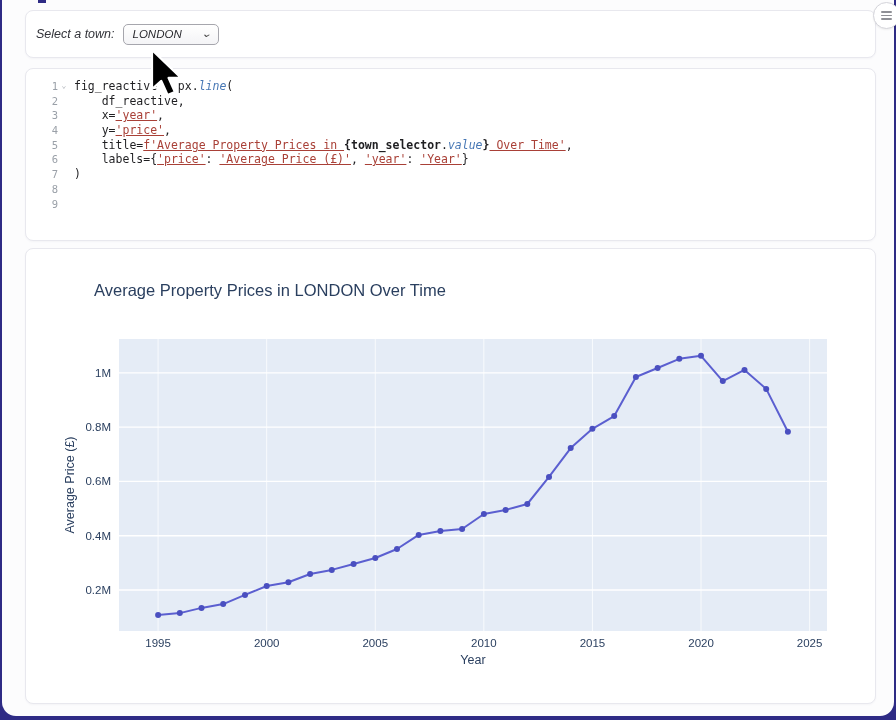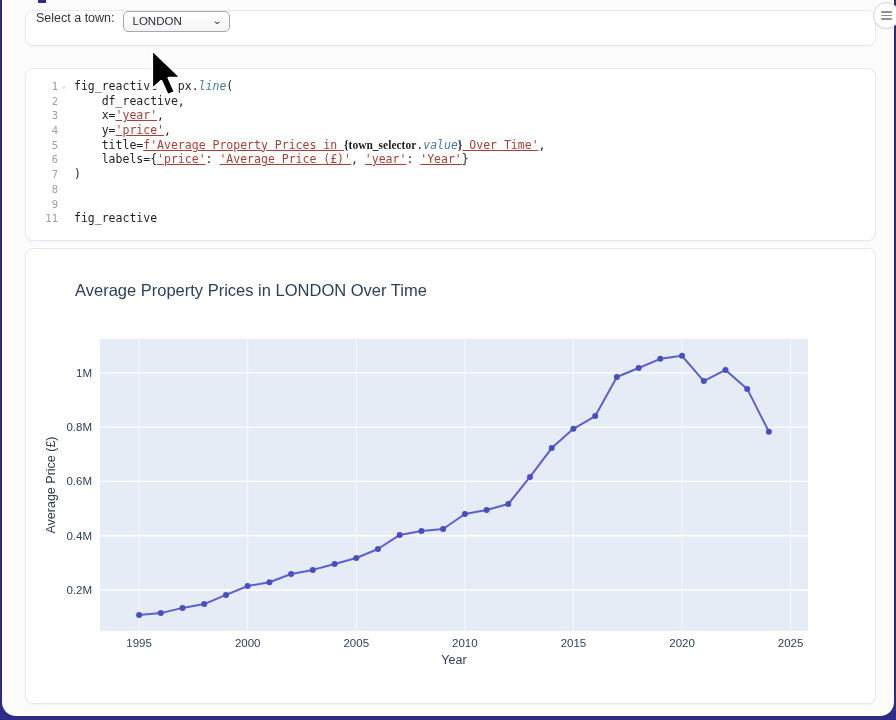--- a/index.html
+++ b/index.html
@@ -10,45 +10,46 @@
   }
   .card{
     position:absolute;left:2px;right:2px;top:-14px;bottom:4px;
     background:#fcfcfd;border-radius:14px;
   }
   .cell{
     position:absolute;left:23px;width:851px;
     background:#ffffff;border:1px solid #e8e8ee;border-radius:8px;
     box-shadow:0 1px 2px rgba(40,40,90,0.04);
     box-sizing:border-box;
+    padding-left:19px;
   }
-  .cell-controls{top:24px;height:36px;display:flex;align-items:flex-start;padding:0 10px;}
+  .cell-controls{top:24px;height:48px;display:flex;align-items:center;padding:0 10px;font-style:italic;}
   .ctl-label{font-size:12.5px;color:#33343a;margin-right:8px;}
   .select{
-    display:flex;align-items:center;gap:31px;
+    display:flex;align-items:center;gap:20px;
     border:1px solid #a6a6ad;border-radius:5px;
     background:linear-gradient(#ffffff,#f4f4f6);
     padding:3px 8px 4px 9px;min-width:60px;
     font-size:11.5px;color:#2b2b30;cursor:pointer;
   }
   .select .chev{font-size:10px;color:#444;line-height:1;transform:scaleX(1.3);}
   .cell-code{top:82px;height:173px;padding:10px 8px 0 6px;}
   .code-line{
     display:flex;height:14.7px;line-height:14.7px;
     font-family:"DejaVu Sans Mono","Liberation Mono",monospace;
     font-size:11.5px;white-space:pre;
   }
   .gutter{width:26px;text-align:right;color:#9aa0a8;font-size:10.5px;flex:0 0 26px;}
   .fold{width:12px;color:#b0b4bb;font-size:8px;text-align:center;flex:0 0 12px;}
   .nofold{width:12px;flex:0 0 12px;}
   .code-text{padding-left:4px;}
   .tok-p{color:#1f1f22;}
   .tok-s{color:#a94037;text-decoration:underline;}
   .tok-fn{color:#4878b5;font-style:italic;}
-  .tok-b{color:#1f1f22;font-weight:bold;font-family:Liberation Serif, serif;}
+  .tok-b{color:#1f1f22;font-weight:bold;}
   .cell-chart{top:262px;height:456px;}
   .menu-btn{
     position:absolute;right:-4px;top:2px;width:25px;height:25px;border-radius:50%;
     background:#ffffff;border:1px solid #d4d4da;
     display:flex;flex-direction:column;align-items:center;justify-content:center;gap:2px;
     cursor:pointer;box-shadow:0 1px 2px rgba(0,0,0,0.06);
   }
   .menu-btn .bar{width:11px;height:1.6px;background:#8f9096;border-radius:1px;}
   .top-fragment{position:absolute;left:38px;top:0;width:8px;height:3px;background:#2e2b85;}
   .cursor{position:absolute;left:151px;top:49px;pointer-events:none;}
@@ -71,21 +72,20 @@
     <div id="code-lines">
         <div class="code-line"><span class="gutter">1</span><span class="fold">⌄</span><span class="code-text"><span class="tok-p">fig_reactive = px.</span><span class="tok-fn">line</span><span class="tok-p">(</span></span></div>
         <div class="code-line"><span class="gutter">2</span><span class="nofold"></span><span class="code-text"><span class="tok-p">    df_reactive,</span></span></div>
         <div class="code-line"><span class="gutter">3</span><span class="nofold"></span><span class="code-text"><span class="tok-p">    x=</span><span class="tok-s">'year'</span><span class="tok-p">,</span></span></div>
         <div class="code-line"><span class="gutter">4</span><span class="nofold"></span><span class="code-text"><span class="tok-p">    y=</span><span class="tok-s">'price'</span><span class="tok-p">,</span></span></div>
         <div class="code-line"><span class="gutter">5</span><span class="nofold"></span><span class="code-text"><span class="tok-p">    title=</span><span class="tok-s">f'Average Property Prices in </span><span class="tok-b">{town_selector</span><span class="tok-p">.</span><span class="tok-fn">value</span><span class="tok-b">}</span><span class="tok-s"> Over Time'</span><span class="tok-p">,</span></span></div>
         <div class="code-line"><span class="gutter">6</span><span class="nofold"></span><span class="code-text"><span class="tok-p">    labels={</span><span class="tok-s">'price'</span><span class="tok-p">: </span><span class="tok-s">'Average Price (£)'</span><span class="tok-p">, </span><span class="tok-s">'year'</span><span class="tok-p">: </span><span class="tok-s">'Year'</span><span class="tok-p">}</span></span></div>
         <div class="code-line"><span class="gutter">7</span><span class="nofold"></span><span class="code-text"><span class="tok-p">)</span></span></div>
         <div class="code-line"><span class="gutter">8</span><span class="nofold"></span><span class="code-text"></span></div>
         <div class="code-line"><span class="gutter">9</span><span class="nofold"></span></div>
-        <div class="code-line"><span class="gutter">11</span><span class="nofold"></span><span class="code-text"><span class="tok-p">fig_reactive</span></span></div>
       </div>
   </div>
 
   <div class="cell cell-chart">
     <svg id="chart" width="849" height="454" viewBox="0 0 849 454">
         <text x="49" y="47" font-size="16.5" fill="#2a3f5f">Average Property Prices in LONDON Over Time</text>
         <rect x="74" y="90" width="708" height="292" fill="#e5ecf6"></rect>
         <line x1="113.09202453987642" x2="113.09202453987642" y1="90" y2="382" stroke="#ffffff" stroke-width="1" opacity="0.75"></line>
         <line x1="221.68098159509145" x2="221.68098159509145" y1="90" y2="382" stroke="#ffffff" stroke-width="1" opacity="0.75"></line>
         <line x1="330.26993865030647" x2="330.26993865030647" y1="90" y2="382" stroke="#ffffff" stroke-width="1" opacity="0.75"></line>

